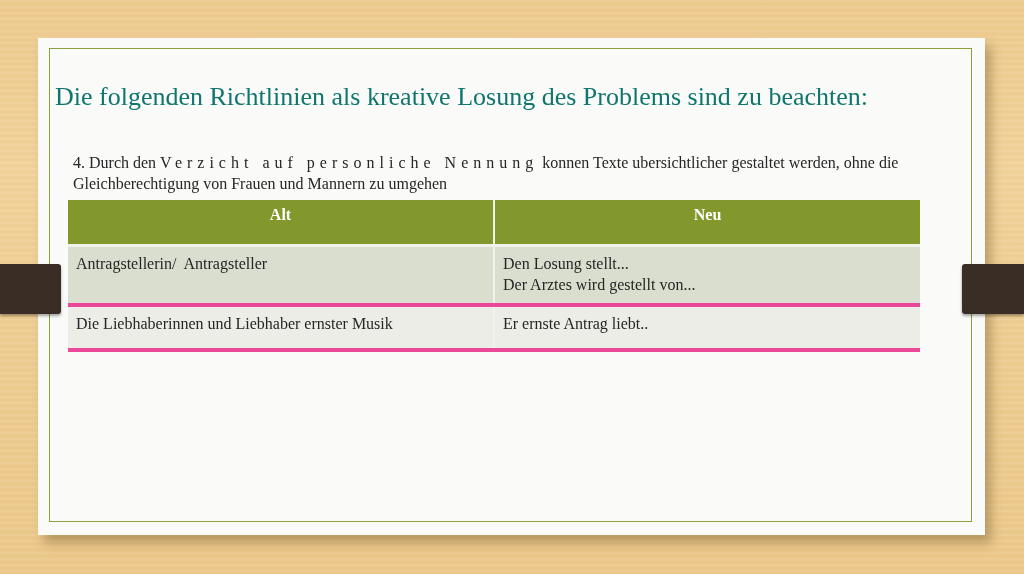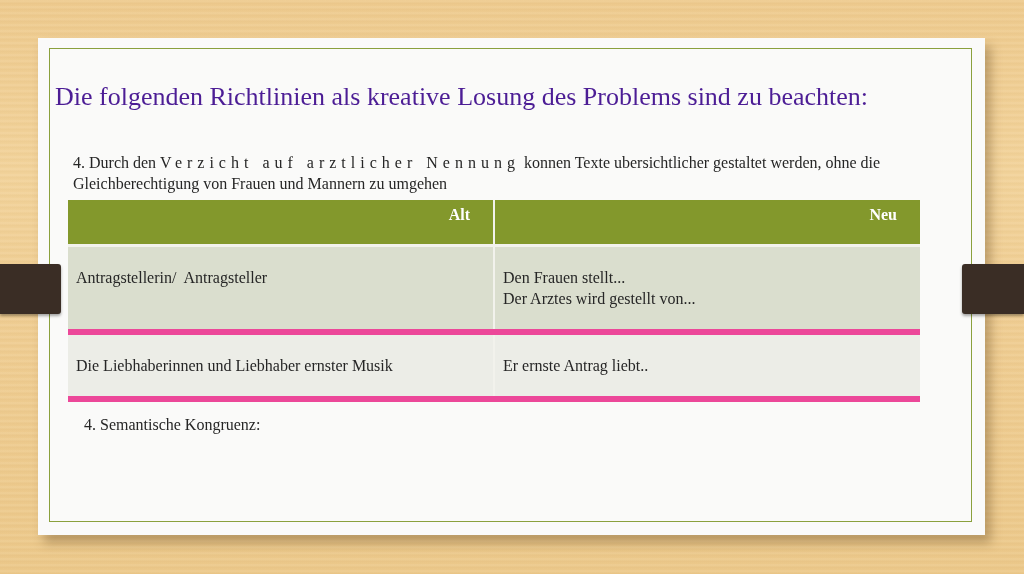--- a/index.html
+++ b/index.html
@@ -25,43 +25,43 @@
     }
     .clip {
       position: absolute; top: 264px; height: 50px; background: #3a2d25;
       box-shadow: 0 2px 3px rgba(0,0,0,0.35);
     }
     .clip.left { left: 0; width: 61px; border-radius: 0 3px 3px 0; }
     .clip.right { left: 962px; width: 62px; border-radius: 3px 0 0 3px; }
 
     .title {
       position: absolute; left: 55px; top: 80px; width: 920px;
-      font-size: 26px; line-height: 34px; white-space: nowrap; color: #4c1d95;
+      font-size: 26px; line-height: 34px; white-space: nowrap; color: #0f766e;
     }
     .intro {
       position: absolute; left: 73px; top: 152px; width: 900px;
       font-size: 16px; line-height: 21px; color: #262626;
     }
     .spaced { letter-spacing: 5px; }
 
     table.cmp {
       position: absolute; left: 68px; top: 200px; width: 852px;
       border-collapse: collapse; table-layout: fixed;
       font-size: 16px;
     }
     table.cmp col.c1 { width: 426px; }
     table.cmp col.c2 { width: 426px; }
     table.cmp th {
-      background: #83982c; color: #ffffff; text-align: right; font-weight: bold;
+      background: #83982c; color: #ffffff; text-align: center; font-weight: bold;
       height: 45px; vertical-align: top; padding: 6px 23px; box-sizing: border-box;
       border-right: 2px solid #f2f2ec; border-bottom: 3px solid #f2f2ec;
     }
     table.cmp td {
-      vertical-align: top; padding: 20px 8px; box-sizing: border-box;
-      border-right: 2px solid #f2f2ec; border-bottom: 6px solid #ec4899;
+      vertical-align: top; padding: 6px 8px; box-sizing: border-box;
+      border-right: 2px solid #f2f2ec; border-bottom: 4px solid #ec4899;
       line-height: 21px; color: #262626;
     }
     table.cmp th:last-child, table.cmp td:last-child { border-right: none; }
     tr.odd td { background: #dadece; }
     tr.even td { background: #ecede7; }
     tr.r1 td { height: 60px; }
     tr.r2 td { height: 45px; }
     tr.r3 td { height: 45px; }
     .cell-line { display: block; }
 
@@ -78,46 +78,45 @@
 <div class="paper">
   <div class="frame"></div>
 </div>
 
 <div class="clip left"></div>
 <div class="clip right"></div>
 
 <div class="title">Die folgenden Richtlinien als kreative Losung des Problems sind zu beachten:</div>
 
 <div class="intro">
-  <span>4. Durch den </span><span class="spaced">Verzicht auf arztlicher Nennung</span><span> konnen Texte ubersichtlicher gestaltet werden, ohne die Gleichberechtigung von Frauen und Mannern zu umgehen</span>
+  <span>4. Durch den </span><span class="spaced">Verzicht auf personliche Nennung</span><span> konnen Texte ubersichtlicher gestaltet werden, ohne die Gleichberechtigung von Frauen und Mannern zu umgehen</span>
 </div>
 
 <table class="cmp">
   <colgroup>
       <col class="c1">
       <col class="c2">
     </colgroup>
   <thead>
     <tr>
       <th>Alt</th>
       <th>Neu</th>
     </tr>
   </thead>
   <tbody>
     <tr class="odd r1">
       <td style="white-space:pre">Antragstellerin/  Antragsteller</td>
       <td>
-        <span class="cell-line">Den Frauen stellt...</span>
+        <span class="cell-line">Den Losung stellt...</span>
         <span class="cell-line">Der Arztes wird gestellt von...</span>
       </td>
     </tr>
     <tr class="even r2">
       <td>Die Liebhaberinnen und Liebhaber ernster Musik</td>
       <td>
         <span class="cell-line">Er ernste Antrag liebt..</span>
       </td>
     </tr>
   </tbody>
 </table>
 
 <div class="point4">
-  <div>4. Semantische Kongruenz:</div>
 </div>
 
 </body></html>

